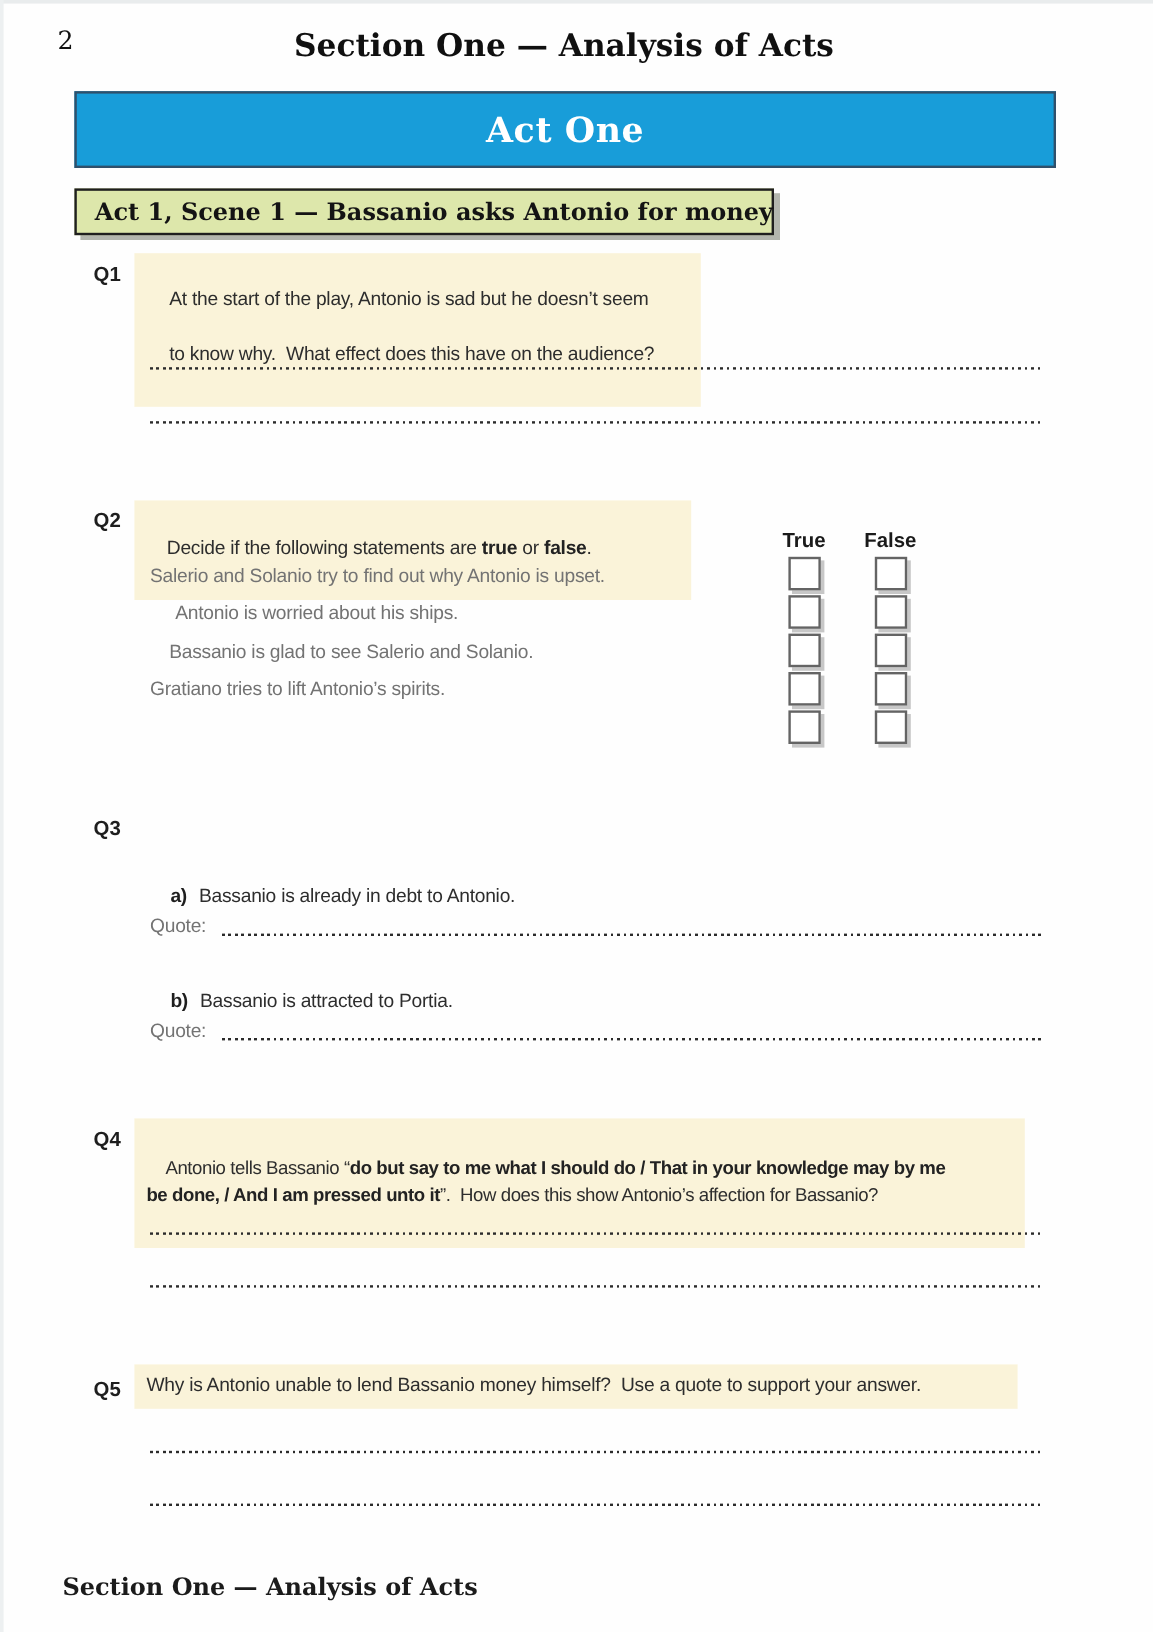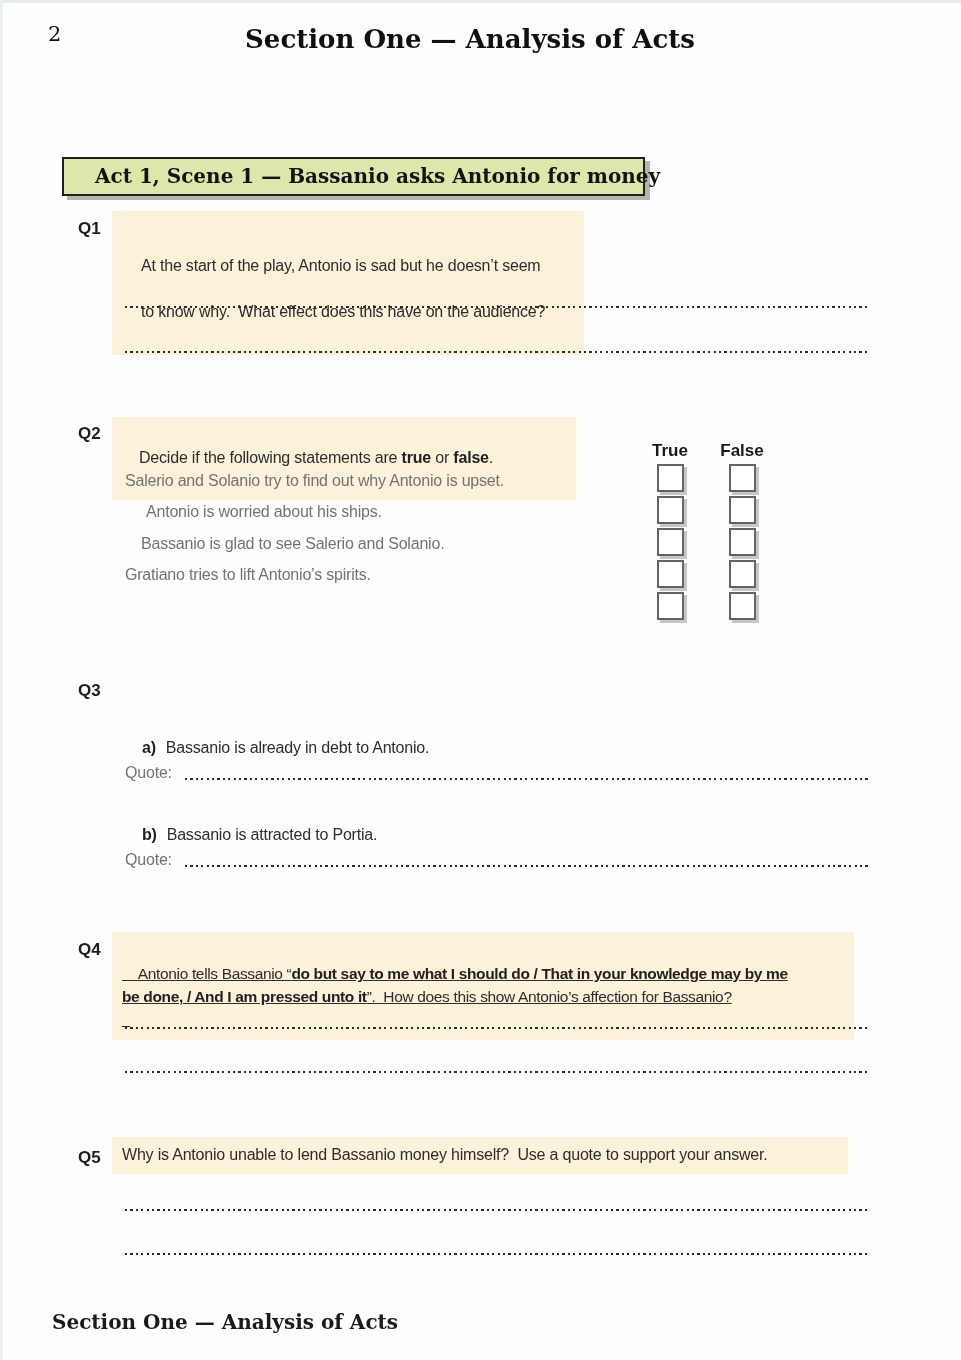--- a/index.html
+++ b/index.html
@@ -14,21 +14,21 @@
   .header-title{position:absolute;left:0;top:24px;width:940px;text-align:center;
     font-family:"DejaVu Serif",serif;font-weight:bold;font-size:26px;color:#101010;}
 
   .act-banner{position:absolute;left:62px;top:76px;width:818px;height:64px;box-sizing:border-box;
     background:#189dd9;border:2px solid #30506b;display:flex;align-items:center;justify-content:center;}
   .act-banner span{font-family:"DejaVu Serif",serif;font-weight:bold;font-size:29px;color:#ffffff;letter-spacing:.5px;}
 
   .scene-heading{position:absolute;left:62px;top:157px;width:583px;height:39px;box-sizing:border-box;
     background:#dde7ab;border:2px solid #1f1f1f;box-shadow:5px 4px 0 #b3b6ae;
     font-family:"DejaVu Serif",serif;font-weight:bold;font-size:20px;color:#141414;
-    line-height:34px;padding-left:31px;white-space:pre;}
+    line-height:34px;padding-left:15px;white-space:pre;}
 
   .q-label{position:absolute;font-weight:bold;font-size:17px;color:#1e1e1e;}
   .highlight{position:absolute;background:#faf3d9;box-sizing:border-box;
     font-size:16px;line-height:23px;letter-spacing:-0.2px;white-space:pre-wrap;color:#2d2d2d;}
   .q-text{position:absolute;font-size:16px;letter-spacing:-0.2px;white-space:pre-wrap;color:#737373;}
   .q-text b, .highlight b{color:#222;}
 
   .dots{position:absolute;height:3px;
     background-image:repeating-linear-gradient(90deg,#2b2b2b 0 2.2px,transparent 2.2px 5.4px);
     background-repeat:no-repeat;background-size:100% 2.4px;background-position:left bottom;}
@@ -46,25 +46,28 @@
 </head>
 <body>
 
 <div class="page">
   <div class="edge-top"></div>
   <div class="edge-left"></div>
 
   <div class="page-number">2</div>
   <div class="header-title">Section One — Analysis of Acts</div>
 
+  <div class="act-banner">
+    <span>Act One</span>
+  </div>
 
   <div class="scene-heading">Act 1, Scene 1 — Bassanio asks Antonio for money</div>
 
   <div class="q-label" style="left:78px;top:219px;">Q1</div>
-  <div class="highlight" style="left:112px;top:211px;width:472px;padding:20px 12px 9px;">
+  <div class="highlight" style="left:112px;top:211px;width:472px;padding:4px 12px 9px;">
     <span>At the start of the play, Antonio is sad but he doesn’t seem</span><br>
     <span>to know why.  What effect does this have on the audience?</span>
   </div>
   <div class="dots" style="left:125px;top:305px;width:743px;"></div>
   <div class="dots" style="left:125px;top:350px;width:743px;"></div>
 
   <div class="q-label" style="left:78px;top:424px;">Q2</div>
   <div class="highlight" style="left:112px;top:417px;width:464px;padding:6px 10px 8px;">
     <span>Decide if the following statements are </span><b>true</b><span> or </span><b>false</b><span>.</span>
   </div>
@@ -96,21 +99,21 @@
   <div class="q-text" style="left:125px;top:764px;">Quote:</div>
   <div class="dots" style="left:185px;top:777px;width:683px;"></div>
 
   <div class="sub-item" style="left:125px;top:808px;">
     <b>b)</b><span>Bassanio is attracted to Portia.</span>
   </div>
   <div class="q-text" style="left:125px;top:851px;">Quote:</div>
   <div class="dots" style="left:185px;top:864px;width:683px;"></div>
 
   <div class="q-label" style="left:78px;top:940px;">Q4</div>
-  <div class="highlight" style="left:112px;top:932px;width:742px;padding:7px 10px 9px;font-size:15.5px;letter-spacing:-0.35px;text-decoration:underline;">
+  <div class="highlight" style="left:112px;top:932px;width:742px;padding:7px 10px 9px;font-size:15.5px;letter-spacing:-0.35px;">
     <span>Antonio tells Bassanio “</span><b>do but say to me what I should do / That in your knowledge may by me</b><br><b>be done, / And I am pressed unto it</b><span>”.  How does this show Antonio’s affection for Bassanio?</span>
   </div>
   <div class="dots" style="left:125px;top:1026px;width:743px;"></div>
   <div class="dots" style="left:125px;top:1070px;width:743px;"></div>
 
   <div class="q-label" style="left:78px;top:1148px;">Q5</div>
   <div class="highlight" style="left:112px;top:1137px;width:736px;padding:6px 10px 8px;">Why is Antonio unable to lend Bassanio money himself?  Use a quote to support your answer.</div>
   <div class="dots" style="left:125px;top:1208px;width:743px;"></div>
   <div class="dots" style="left:125px;top:1252px;width:743px;"></div>
 

